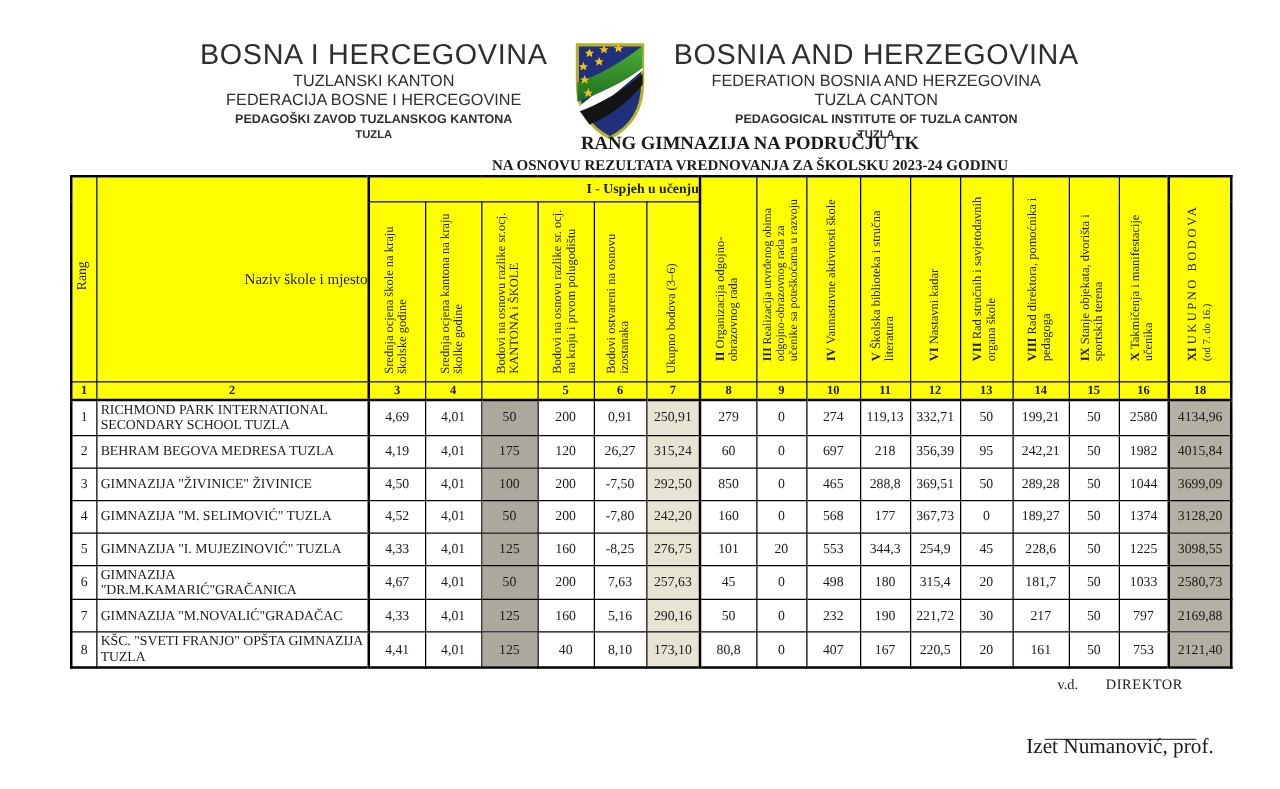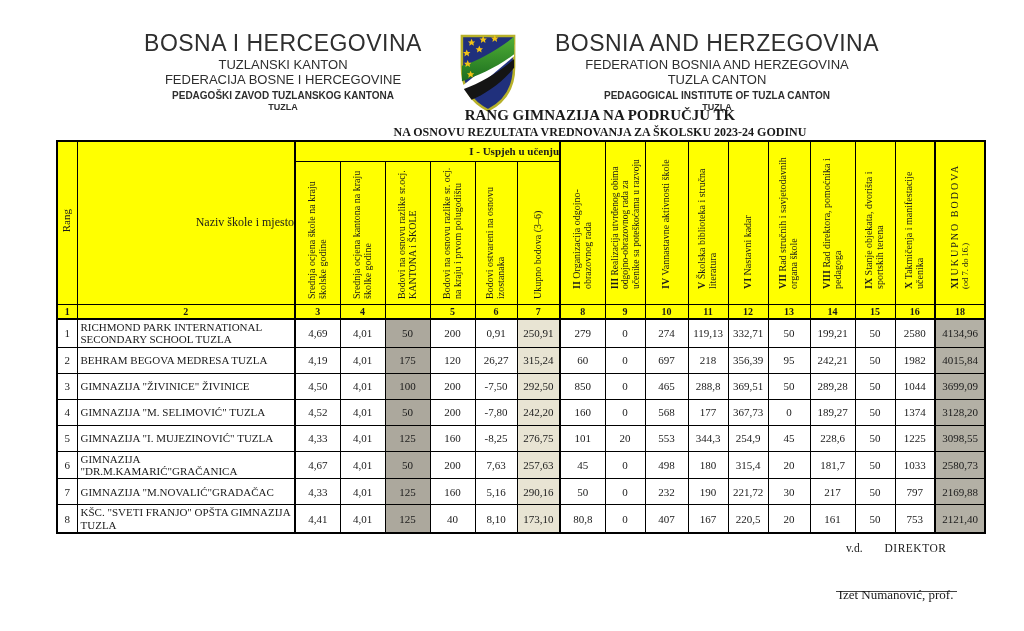--- a/index.html
+++ b/index.html
@@ -3,21 +3,21 @@
 <meta charset="utf-8">
 <style>
   :root{
     --yellow:#ffff00; --gray:#aca89d; --beige:#e8e4d3; --gray2:#b3b0a5; --ink:#1a1a1a;
   }
   *{box-sizing:border-box; margin:0; padding:0;}
   body{background:#888; font-family:"Liberation Serif", serif;}
   .page{position:relative; width:1024px; height:631px; background:#ffffff; color:var(--ink); overflow:hidden;}
 
   
-  .letterhead{position:absolute; top:31px; left:0; width:100%; display:flex; justify-content:center; align-items:flex-start; gap:20px; font-family:"Liberation Sans", sans-serif; color:#2e2e2e;}
+  .letterhead{position:absolute; top:31px; left:0; width:100%; display:flex; justify-content:center; align-items:flex-start; gap:4px; font-family:"Liberation Sans", sans-serif; color:#2e2e2e;}
   .lh-block{text-align:center; line-height:1.12;}
   .lh-left{width:312px;} .lh-right{width:360px;}
   .lh-big{font-size:23px; letter-spacing:.5px; white-space:nowrap;}
   .lh-sub{font-size:13px; margin-top:1px; white-space:nowrap;}
   .lh-small{font-size:10px; font-weight:bold; margin-top:2px; white-space:nowrap;}
   .lh-tiny{font-size:9px; font-weight:bold; margin-top:1px;}
   .crest{width:58px; flex:0 0 58px; margin-top:2px;}
 
   
   .titles{position:absolute; top:106px; left:215px; width:770px; text-align:center; line-height:1.2;}
@@ -42,21 +42,21 @@
   tbody td{background:#fff; font-size:11px; text-align:center; padding:2px 1px;}
   tbody td.name{text-align:left; padding:1px 3px; line-height:1.12; white-space:pre-line;}
   tbody td.gray{background:var(--gray);}
   tbody td.beige{background:var(--beige);}
   tbody td.gray2{background:var(--gray2);}
 
   
   .director-line{position:absolute; top:542px; left:846px; font-size:11.5px;}
   .director-line .dir{margin-left:22px; letter-spacing:.5px;}
   .sig-rule{position:absolute; top:591px; left:836px; width:121px; border-top:1.5px solid #444;}
-  .sig-name{position:absolute; top:587px; left:816px; width:160px; text-align:center; font-size:13px;}
+  .sig-name{position:absolute; top:587px; left:816px; width:160px; text-align:center; font-size:17px;}
 </style>
 </head>
 <body>
 
 <div class="page">
 
   <div class="letterhead">
     <div class="lh-block lh-left">
       <div class="lh-big">BOSNA I HERCEGOVINA</div>
       <div class="lh-sub">TUZLANSKI KANTON</div>

